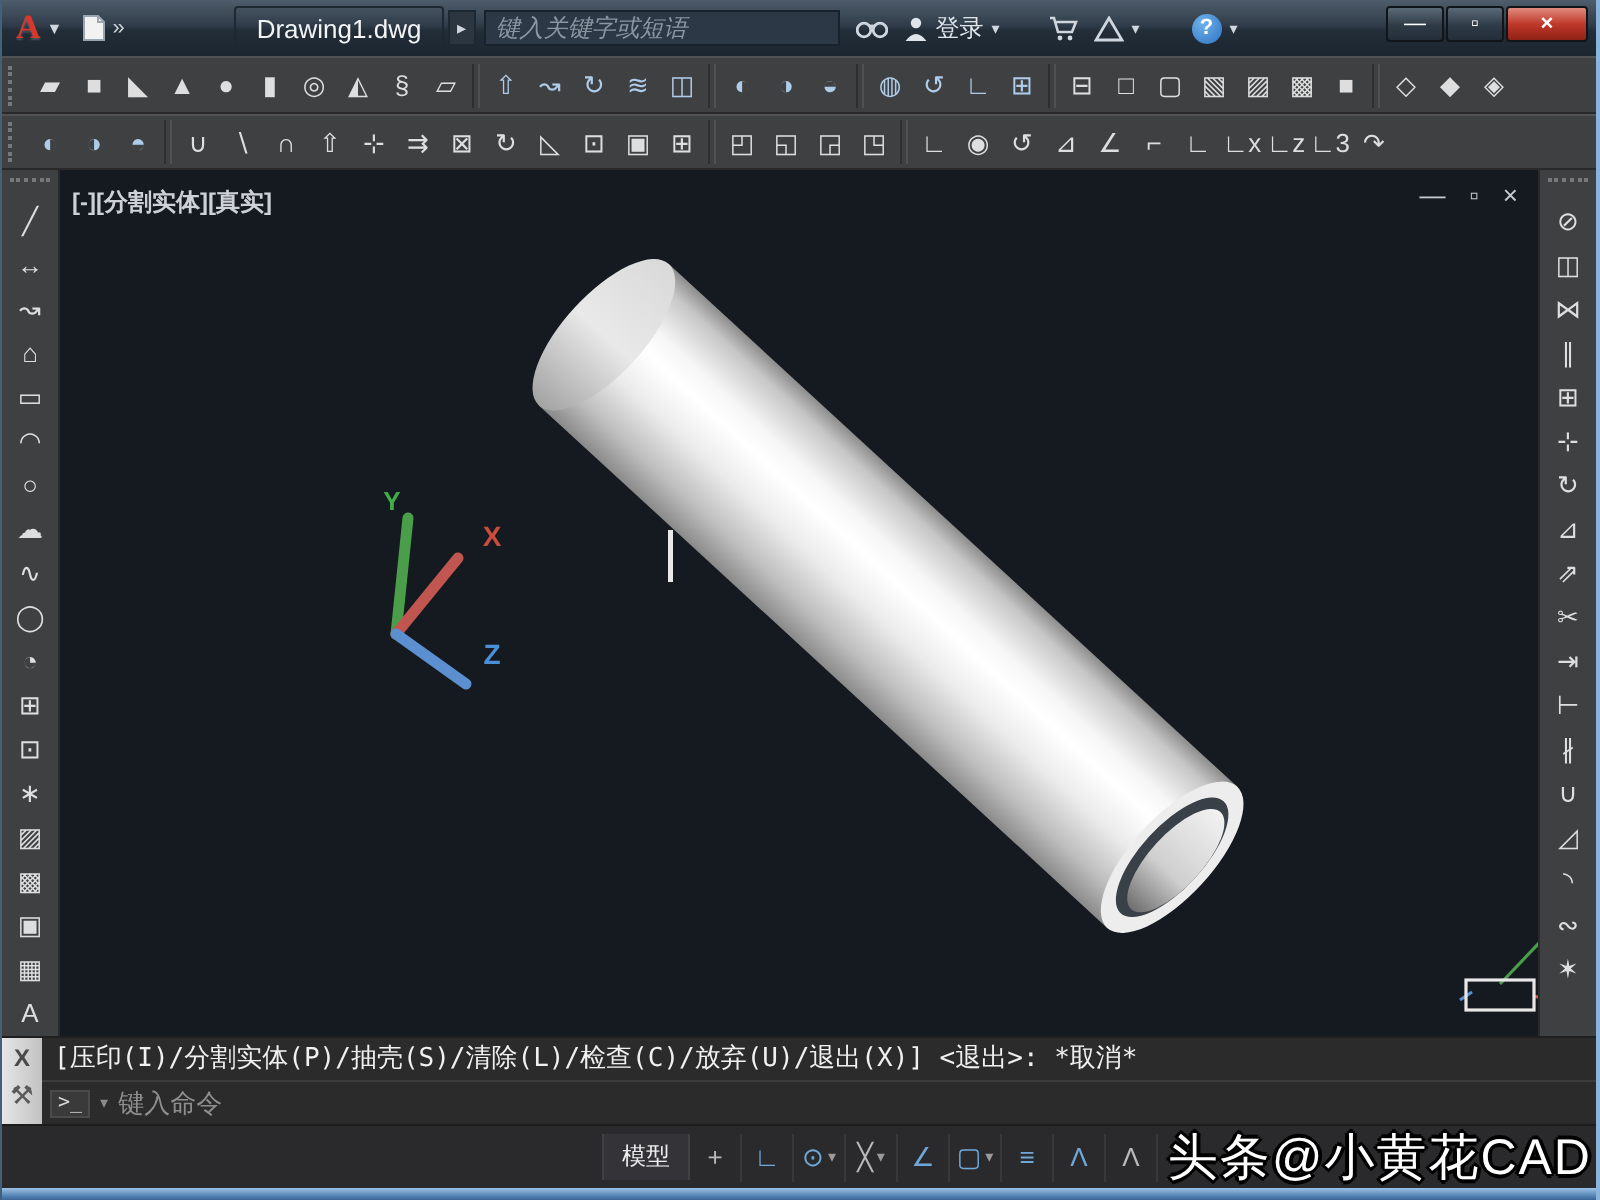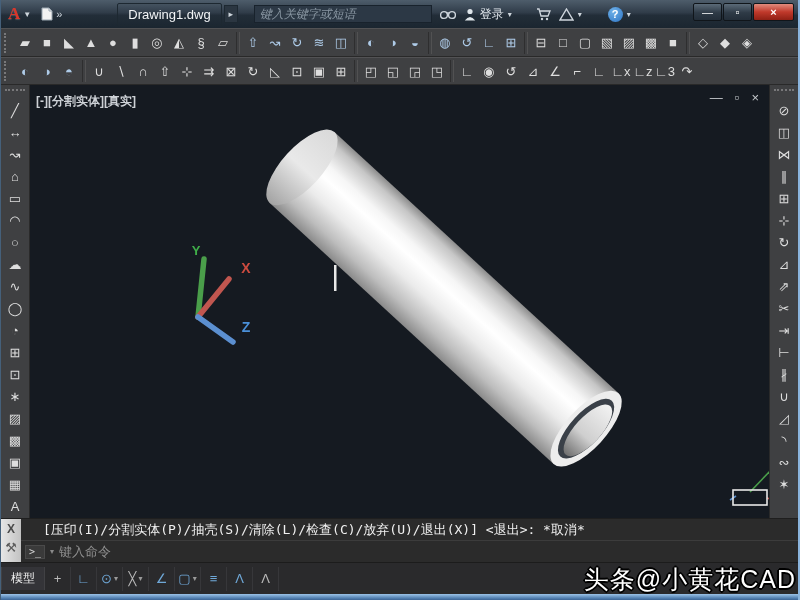--- a/index.html
+++ b/index.html
@@ -14,21 +14,21 @@
     color:#dfe5ea; font-size:12px; padding:0 2px; position:relative; }
   .tb-item { display:flex; align-items:center; gap:3px; padding:0 5px; height:24px; }
   .logo-a { font-size:17px; font-weight:900; color:#d8372b; text-shadow:0 1px 1px #fff3;
             font-family:"Liberation Serif", serif; }
   .caret { font-size:8px; color:#cfd6dd; }
   .chev { color:#cfd6dd; font-size:11px; letter-spacing:-2px; }
   .title-tab { margin-left:52px; padding:3px 10px; color:#f2f4f6; font-size:13px;
     background:linear-gradient(#51606e,#39гра4754 60%,#2d3944); border:1px solid #1d2831; border-radius:2px 2px 0 0; }
   .tab-arrow { width:14px; height:18px; margin-left:2px; background:#2b3641; border:1px solid #1d2831;
     color:#cfd6dd; font-size:9px; display:flex; align-items:center; justify-content:center; }
-  .search-field { width:178px; height:18px; margin-left:16px; background:#2c3845; border:1px solid #18222c;
+  .search-field { width:178px; height:18px; margin-left:4px; background:#2c3845; border:1px solid #18222c;
     color:#8a97a3; font-style:italic; font-size:12px; padding:0 5px; outline:none;
     font-family:"Liberation Sans", sans-serif; }
   .search-field::placeholder { color:#8a97a3; font-style:italic; }
   .ticon { display:flex; align-items:center; gap:4px; margin-left:8px; color:#dfe5ea;justify-content:flex-end; }
   .help-circle { width:15px; height:15px; border-radius:50%; background:radial-gradient(circle at 35% 30%, #6fb1e8, #2d74c4);
     color:#fff; font-size:11px; font-weight:bold; display:flex; align-items:center; justify-content:center; }
   .win-btns { position:absolute; right:4px; top:3px; display:flex; gap:1px; }
   .win-btn { width:29px; height:18px; display:flex; align-items:center; justify-content:center;
     font-size:11px; color:#fff; border:1px solid #10151a; border-radius:2px;
     background:linear-gradient(#5b6a78,#2e3a46 55%,#232e39); }
@@ -62,34 +62,34 @@
   .vp-controls span { cursor:default; }
   .vp-svg { position:absolute; inset:0; width:100%; height:100%; }
 
   
   .cmdarea { height:44px; flex:0 0 44px; display:flex; background:#2b2b2b; border-top:1px solid #1f1f1f; }
   .cmd-strip { width:20px; flex:0 0 20px; background:linear-gradient(90deg,#e6e6e6,#c2c2c2);
     display:flex; flex-direction:column; align-items:center; padding-top:4px; gap:6px; }
   .cmd-strip .x { color:#4a4a4a; font-size:12px; font-weight:bold; line-height:1; }
   .cmd-strip .wrench { color:#5a5a5a; font-size:13px; line-height:1; }
   .cmd-body { flex:1; display:flex; flex-direction:column; min-width:0; }
-  .cmd-history { height:21px; line-height:21px; color:#f0f0f0; font-size:13px; padding-left:22px;
+  .cmd-history { height:21px; line-height:21px; color:#f0f0f0; font-size:13px; padding-left:6px;
     font-family:"DejaVu Sans Mono", monospace; white-space:nowrap; }
   .cmd-input-row { height:23px; display:flex; align-items:center; gap:5px; padding-left:4px;
     border-top:1px solid #3c3c3c; }
   .cmd-prompt { background:#3a3a3a; border:1px solid #4a4a4a; color:#d8d8d8; font-size:10px;
     font-family:"DejaVu Sans Mono", monospace; padding:1px 3px; line-height:1; }
   .cmd-dd { color:#8a8a8a; font-size:8px; }
   .cmd-input { flex:1; background:transparent; border:none; outline:none; color:#d0d0d0;
     font-size:13px; font-family:"Liberation Sans", sans-serif; }
   .cmd-input::placeholder { color:#8e8e8e; }
 
   
   .statusbar { height:32px; flex:0 0 32px; background:#2a2a2c; display:flex; align-items:center;
-    position:relative; border-top:1px solid #1c1c1c; }
+    position:relative; border-top:1px solid #1c1c1c; padding-left:300px; }
   .model-btn { color:#ececec; font-size:12px; padding:3px 9px; border-left:1px solid #414144;
     border-right:1px solid #414144; background:#343438; }
   .sbtn { display:flex; align-items:center; justify-content:center; gap:2px; min-width:26px; height:24px;
     color:#6fa8d8; font-size:13px; border-right:1px solid #37373a; padding:0 3px; }
   .sbtn .dd { font-size:8px; color:#9a9a9a; }
   .sbtn.gray { color:#b9b9b9; }
   .watermark { position:absolute; right:2px; top:0; height:32px; line-height:32px; z-index:5;
     font-size:25px; font-weight:normal; color:#ffffff; letter-spacing:1px; white-space:nowrap;
     text-shadow:-2px 0 #000, 2px 0 #000, 0 -2px #000, 0 2px #000, -1px -1px #000, 1px 1px #000, 1px -1px #000, -1px 1px #000; }
 

